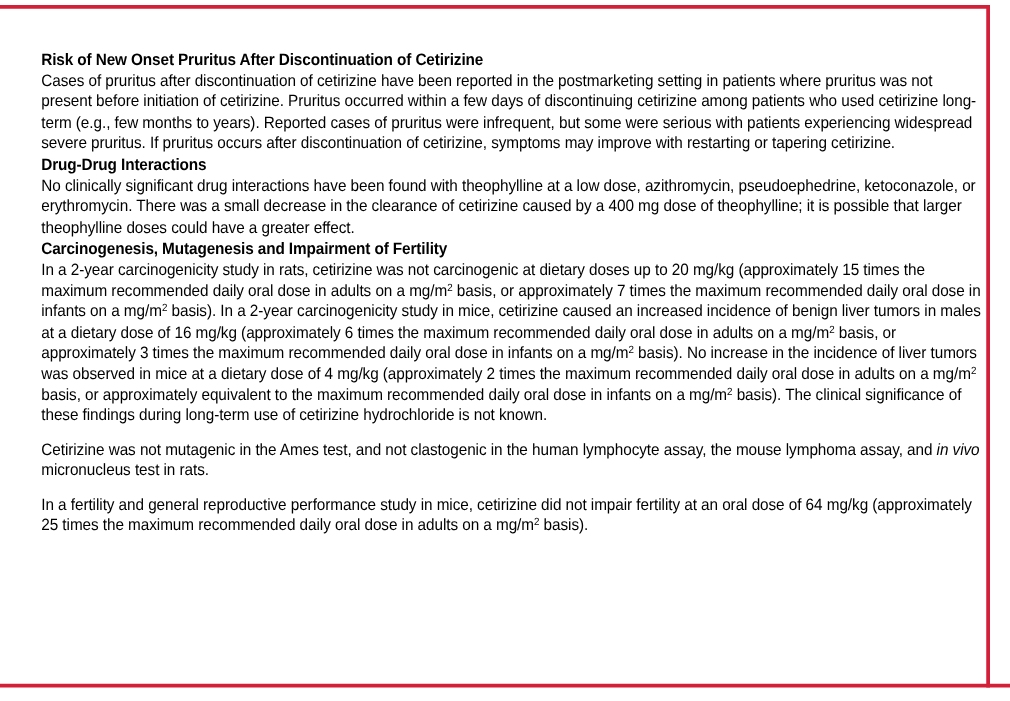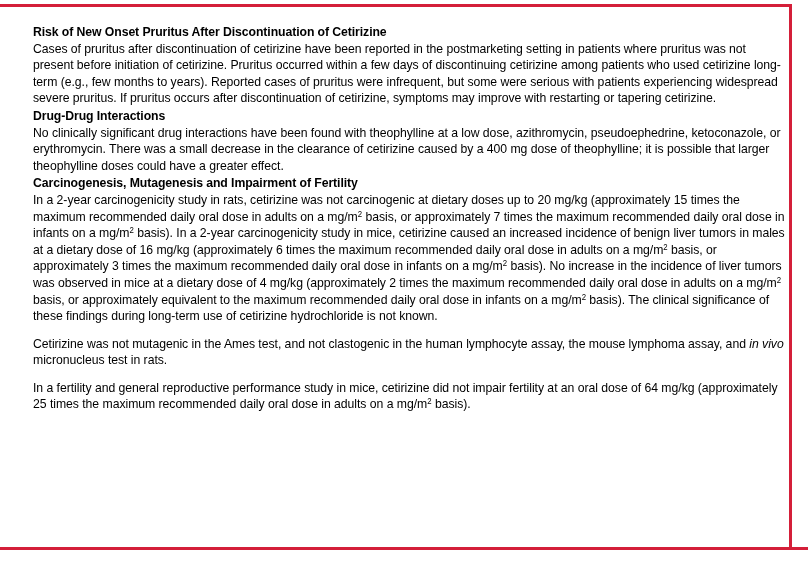--- a/index.html
+++ b/index.html
@@ -44,21 +44,21 @@
     left: 0px;
     top: 547px;
     width: 808px;
     height: 3px;
     background: #d41f39;
   }
 
   .content {
     position: absolute;
     left: 33px;
-    top: 24px;
+    top: 40px;
     width: 750px;
     box-sizing: border-box;
   }
 
   
   h2.sec-head {
     font-family: "Liberation Sans Narrow", "Liberation Sans", sans-serif;
     font-size: 13.2px;
     font-weight: bold;
     line-height: 16.6px;

